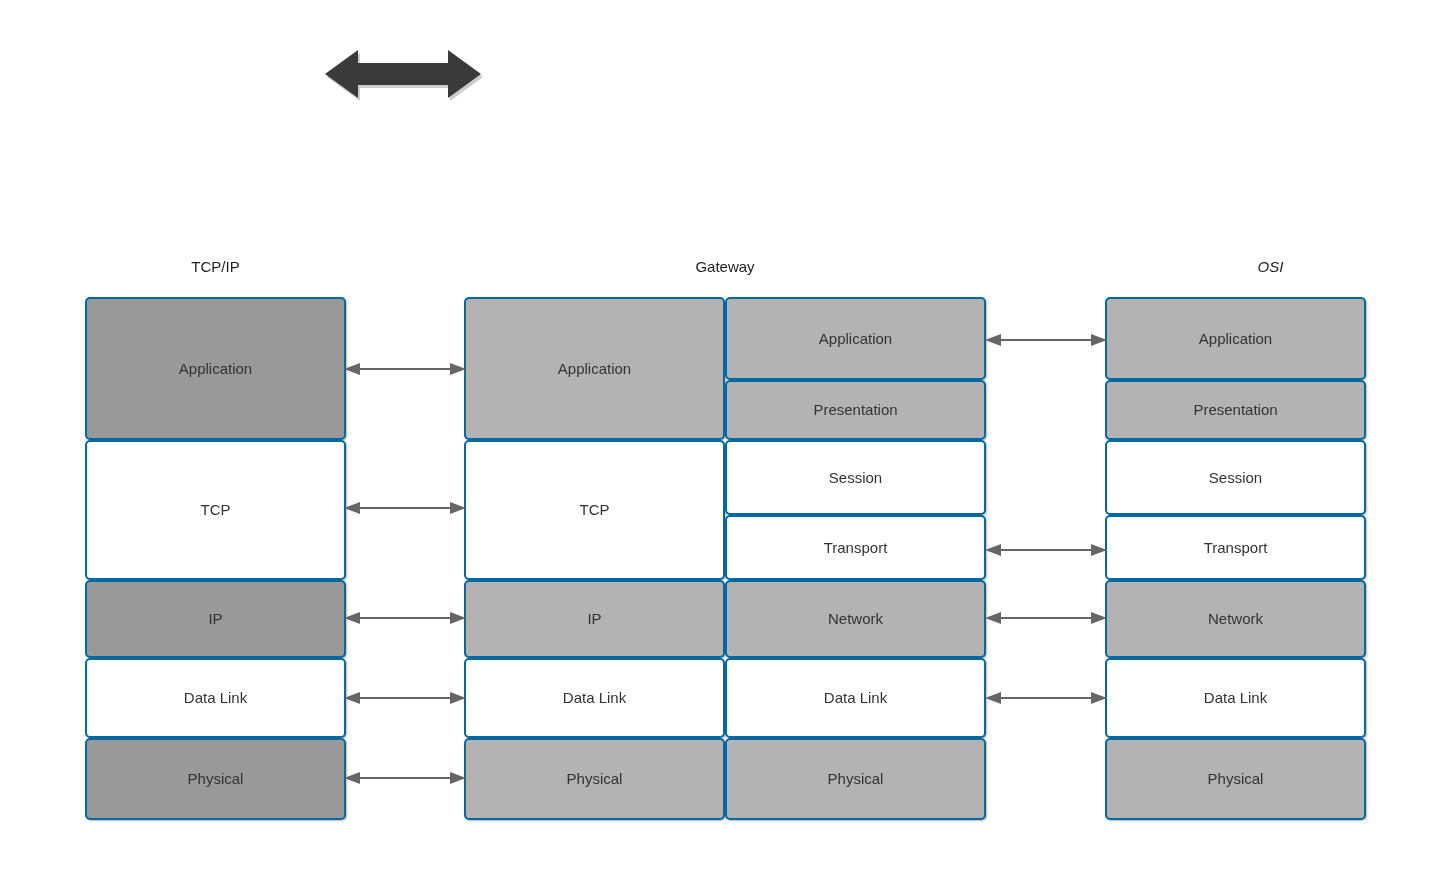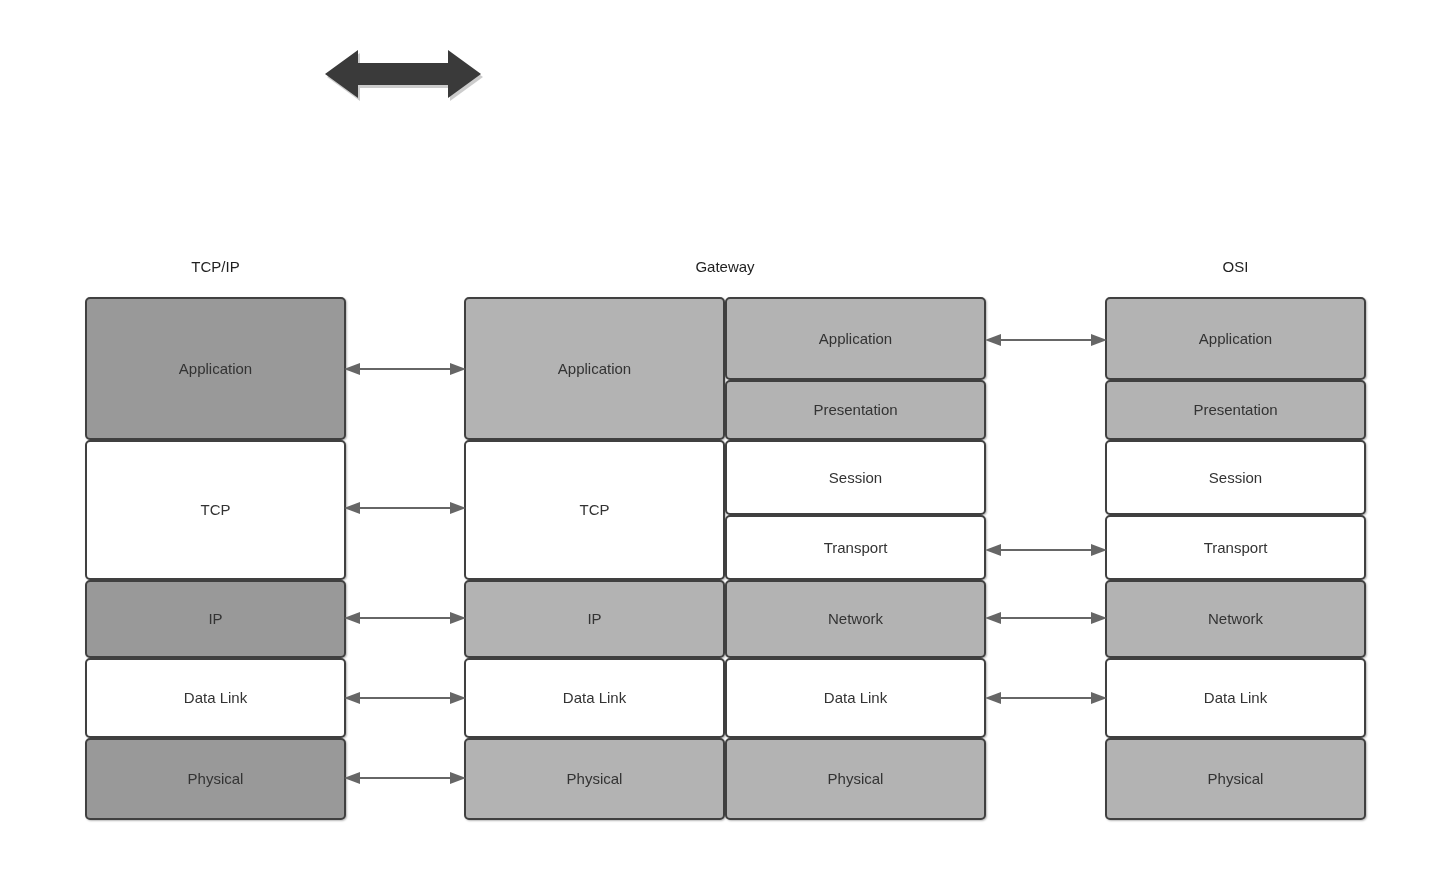--- a/index.html
+++ b/index.html
@@ -15,21 +15,21 @@
 
   
   .caption{
     position:absolute;text-align:center;
     font-size:15px;color:#1f1f1f;line-height:20px;white-space:nowrap;
   }
 
   
   .box{
     position:absolute;box-sizing:border-box;
-    border:2px solid #404040;border-radius:5px;
+    border:2px solid #0369a1;border-radius:5px;
     display:flex;align-items:center;justify-content:center;
     font-size:15px;color:#333333;
     text-align:center;line-height:18px;
     box-shadow:1px 1px 2px rgba(0,0,0,0.28);
   }
   .fill-dark{background:#999999;}
   .fill-light{background:#b3b3b3;}
   .fill-white{background:#ffffff;text-align:center;}
 
   
@@ -44,21 +44,21 @@
     <svg width="160" height="58" viewBox="0 0 160 58">
       <g transform="translate(2,3)">
         <path d="M 0 26 L 33 2 L 33 15 L 123 15 L 123 2 L 156 26 L 123 50 L 123 37 L 33 37 L 33 50 Z" fill="#9a9a9a" opacity="0.5"></path>
       </g>
       <path d="M 0 26 L 33 2 L 33 15 L 123 15 L 123 2 L 156 26 L 123 50 L 123 37 L 33 37 L 33 50 Z" fill="#3a3a3a"></path>
     </svg>
   </div>
 
   <div class="caption" style="left:85px;top:257px;width:261px;">TCP/IP</div>
   <div class="caption" style="left:464px;top:257px;width:522px;">Gateway</div>
-  <div class="caption" style="left:1105px;top:257px;width:261px;">OSI</div>
+  <div class="caption" style="left:1140px;top:257px;width:261px;font-style:italic;">OSI</div>
 
   <div class="box fill-dark" style="left:85px;top:297px;width:261px;height:143px;">Application</div>
   <div class="box fill-white" style="left:85px;top:440px;width:261px;height:140px;">TCP</div>
   <div class="box fill-dark" style="left:85px;top:580px;width:261px;height:78px;">IP</div>
   <div class="box fill-white" style="left:85px;top:658px;width:261px;height:80px;">Data Link</div>
   <div class="box fill-dark" style="left:85px;top:738px;width:261px;height:82px;">Physical</div>
 
   <div class="box fill-light" style="left:464px;top:297px;width:261px;height:143px;">Application</div>
   <div class="box fill-white" style="left:464px;top:440px;width:261px;height:140px;">TCP</div>
   <div class="box fill-light" style="left:464px;top:580px;width:261px;height:78px;">IP</div>

